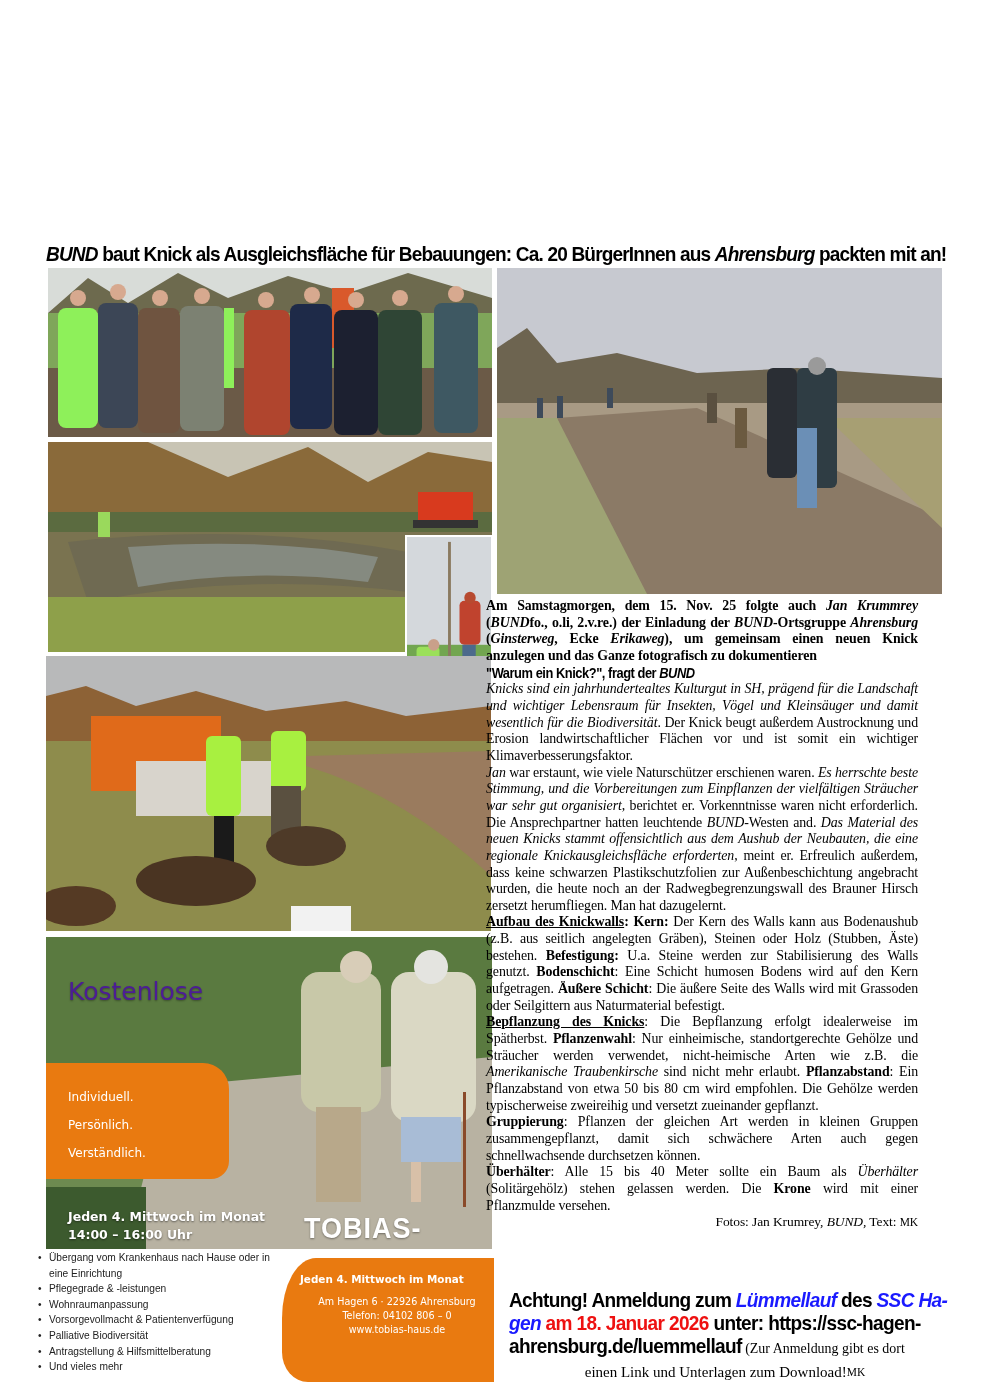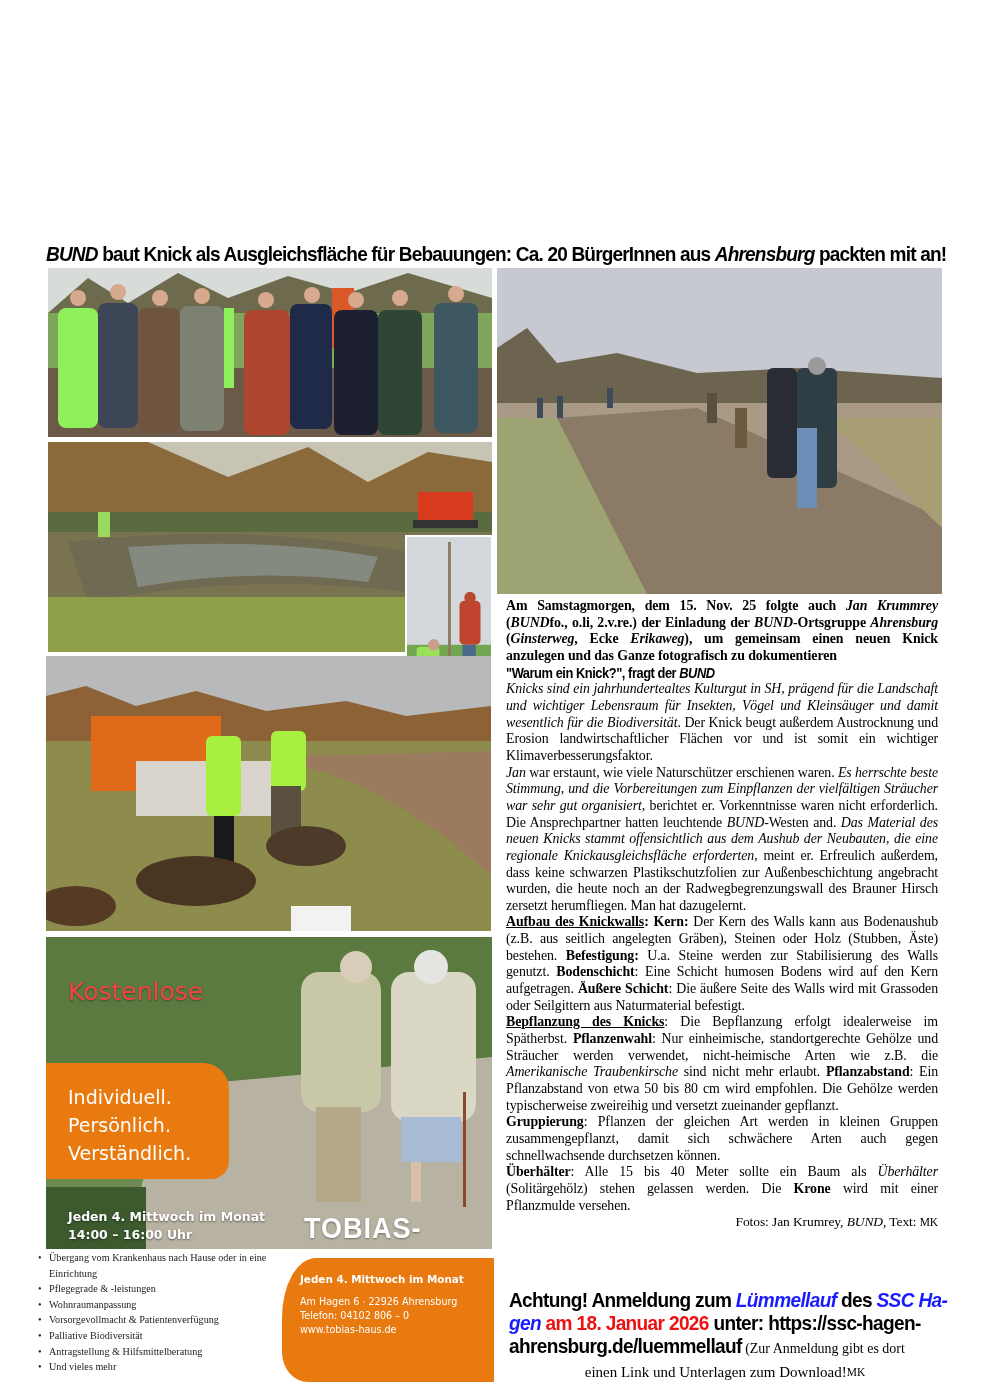--- a/index.html
+++ b/index.html
@@ -19,62 +19,62 @@
 
   #p-group { left: 48px; top: 268px; width: 444px; height: 169px; }
   #p-field { left: 497px; top: 268px; width: 445px; height: 326px; }
   #p-pond  { left: 48px; top: 442px; width: 444px; height: 210px; }
   #p-tree  { left: 405px; top: 535px; width: 88px; height: 199px; border: 2px solid #fff; }
   #p-truck { left: 46px; top: 656px; width: 445px; height: 275px; }
 
   .ad { position: absolute; left: 46px; top: 937px; width: 446px; height: 312px; overflow: hidden; }
   .ad-bg { position: absolute; inset: 0; }
   .ad-title {
-    position: absolute; left: 22px; top: 40px; color: #ef4444;
+    position: absolute; left: 22px; top: 40px; color: #4c1d95;
     font-family: "DejaVu Sans", sans-serif; font-size: 25px; line-height: 30px; font-weight: 500;
     text-shadow: 0 1px 2px rgba(0,0,0,.35);
   }
   .ad-orange {
     position: absolute; left: 0; top: 126px; width: 183px; height: 116px;
     background: #e97a10; border-radius: 0 26px 18px 0;
   }
   .ad-slogan {
     position: absolute; left: 22px; top: 146px; color: #fff;
-    font-family: "DejaVu Sans", sans-serif; font-size: 19px; line-height: 28px; font-weight: 500;
+    font-family: "DejaVu Sans", sans-serif; font-size: 12px; line-height: 28px; font-weight: 500;
   }
   .ad-when {
     position: absolute; left: 22px; top: 271px; color: #fff;
     font-family: "DejaVu Sans", sans-serif; font-size: 12.5px; line-height: 18px; font-weight: bold;
     text-shadow: 0 1px 2px rgba(0,0,0,.5);
   }
   .ad-logo {
     position: absolute; left: 258px; top: 278px; color: #fff;
     font-family: "Liberation Sans", sans-serif; font-size: 27px; font-weight: bold; letter-spacing: 1px;
     transform: scaleY(1.1); text-shadow: 0 1px 2px rgba(0,0,0,.4);
   }
 
   .ad-list {
     position: absolute; left: 38px; top: 1250px; width: 240px;
-    font-family: Liberation Serif, serif; font-size: 10.2px; line-height: 15.6px; color: #222;
+    font-family: Liberation Sans, sans-serif; font-size: 10.2px; line-height: 15.6px; color: #222;
     list-style: none;
   }
   .ad-list li { position: relative; padding-left: 11px; }
   .ad-list li::before { content: "•"; position: absolute; left: 0; top: 0; }
 
   .ad-contact {
     position: absolute; left: 282px; top: 1258px; width: 212px; height: 124px;
     background: #e97a10; border-radius: 34px 0 0 26px / 60px 0 0 30px;
     color: #fff; font-family: "DejaVu Sans", sans-serif;
     padding: 14px 0 0 18px;
   }
   .ad-contact .c-when { font-size: 10.4px; line-height: 15px; font-weight: bold; }
-  .ad-contact .c-addr { font-size: 9.6px; line-height: 14px; margin-top: 8px; }
+  .ad-contact .c-addr { font-size: 9.6px; line-height: 14px; margin-top: 8px; text-align: center; }
 
   .article {
-    position: absolute; left: 506px; top: 598px; width: 432px;
+    position: absolute; left: 486px; top: 598px; width: 432px;
     font-size: 13.9px; line-height: 16.65px; text-align: justify; letter-spacing: -0.1px;
   }
   .article p { margin: 0; }
   .article .lead { font-weight: bold; }
   .article .bigline {
     font-family: "Liberation Sans", sans-serif; font-weight: 900; font-size: 14px;
     letter-spacing: -0.5px; transform: scaleX(0.92); transform-origin: left; white-space: nowrap;
   }
   .article u { text-decoration: underline; }
   .credit { display: flex; justify-content: flex-end; }

